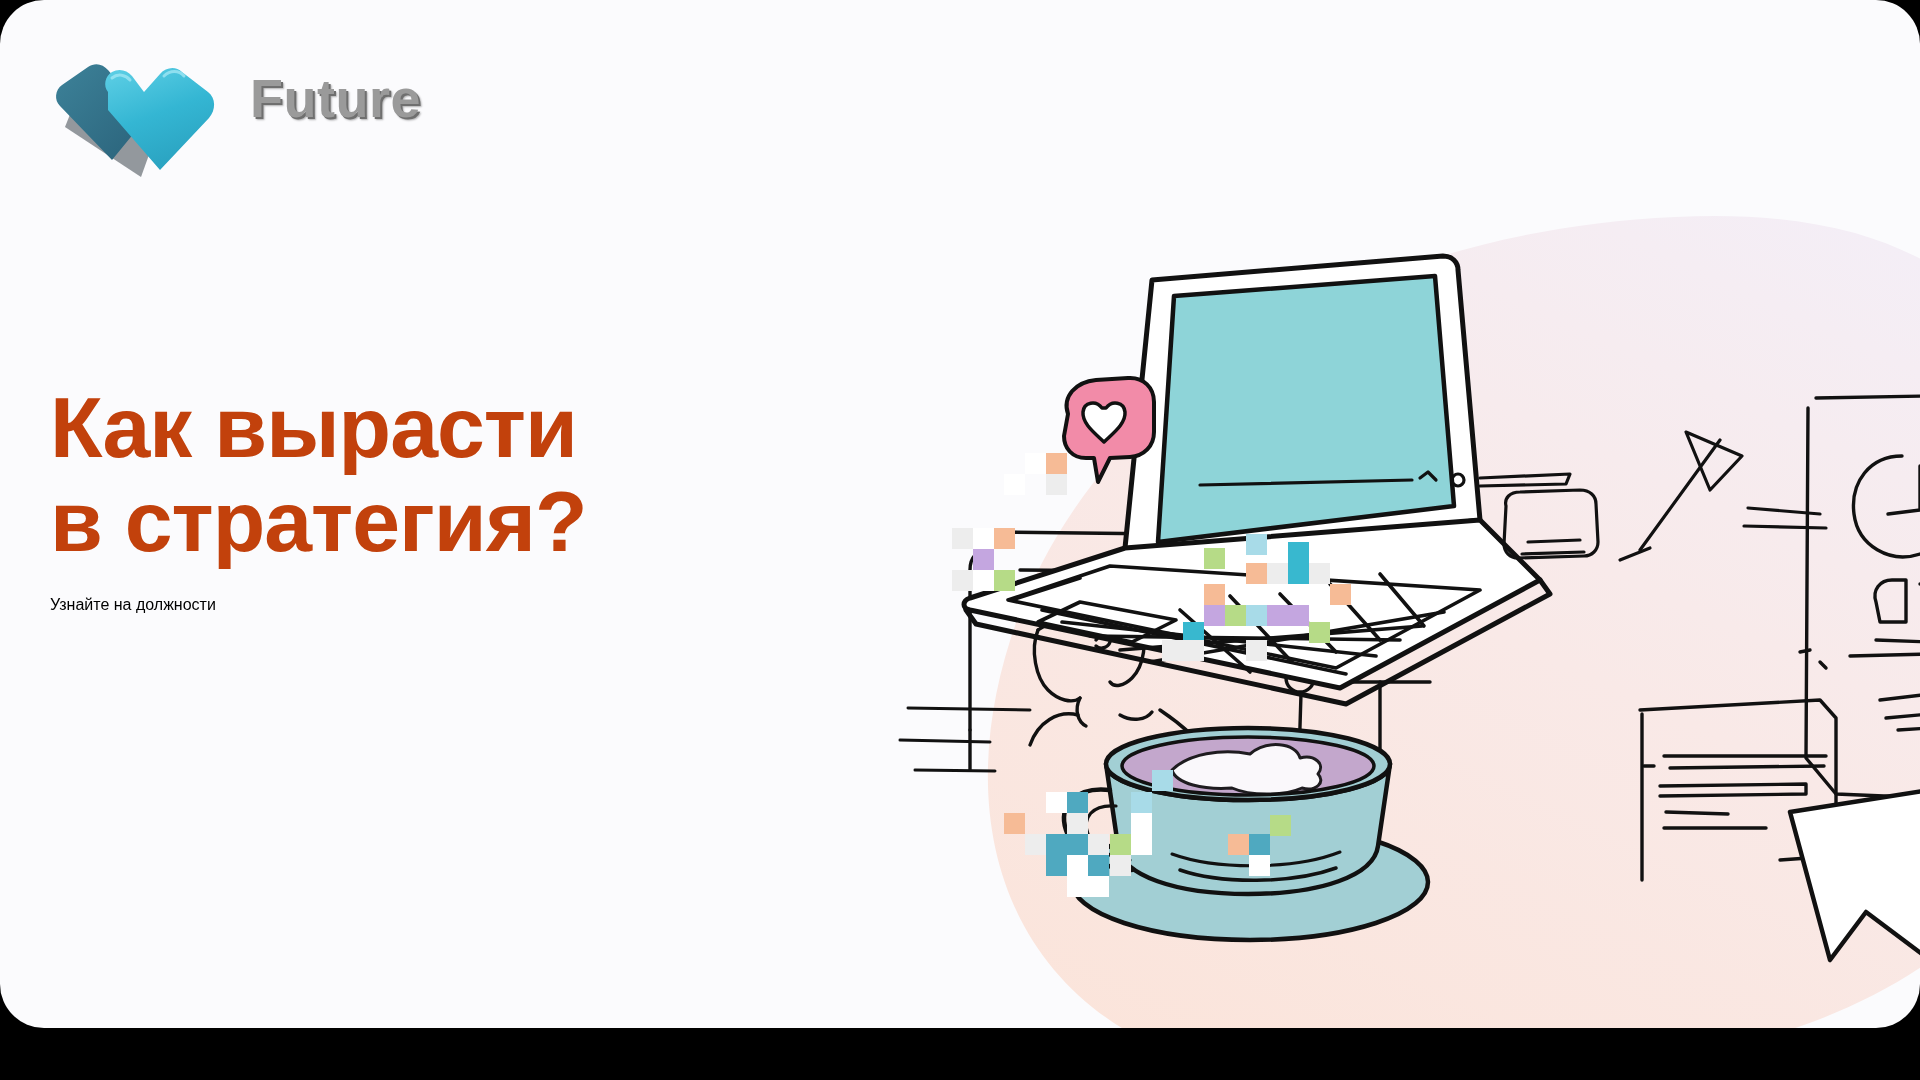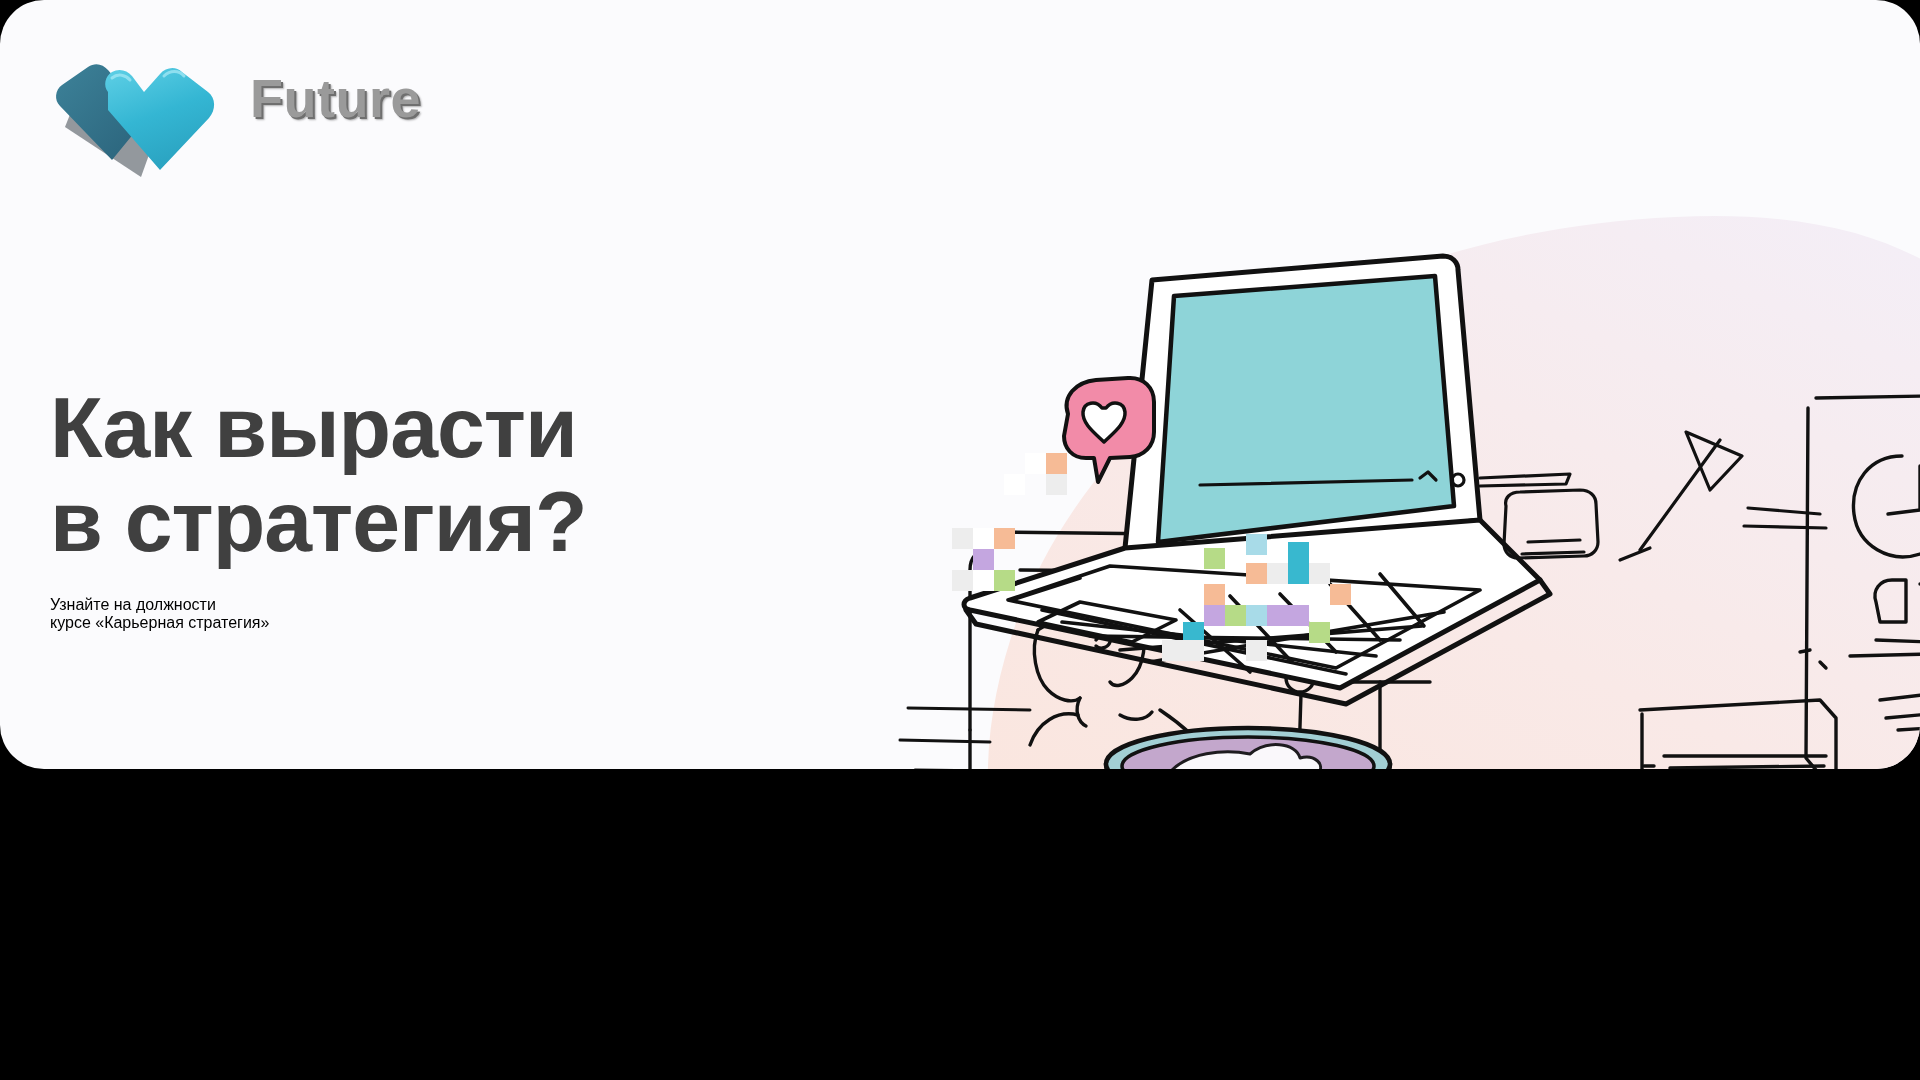--- a/index.html
+++ b/index.html
@@ -1,21 +1,21 @@
 <!DOCTYPE html>
 <html><head>
 <meta charset="utf-8">
 <style>
   html,body{margin:0;padding:0;background:#000;}
   body{
     width:1920px;height:1080px;overflow:hidden;
     font-family:"Liberation Sans","DejaVu Sans",sans-serif;
   }
   .banner{
-    position:relative;width:1920px;height:769px;
+    position:relative;width:1920px;height:1028px;
     background:#fbfbfd;border-radius:44px;overflow:hidden;
   }
 
   
   .blob-wrap{position:absolute;inset:0;overflow:hidden;pointer-events:none;}
   .blob{position:absolute;left:975px;top:215px;width:1140px;height:870px;}
 
   
   .logo{position:absolute;left:48px;top:62px;display:flex;align-items:flex-start;gap:26px;}
   .logo-mark{width:176px;height:115px;position:relative;flex:none;}
@@ -23,21 +23,21 @@
     margin-top:8px;
     font-size:54px;line-height:57px;font-weight:700;letter-spacing:.5px;
     color:#9a9a9a;
     text-shadow:2px 2px 0 #6f6f6f, 3px 3px 2px rgba(0,0,0,.30);
   }
   .logo-text div{white-space:nowrap;}
 
   
   .copy{position:absolute;left:50px;top:380px;width:880px;}
   .headline{
-    color:#404040;font-weight:700;font-size:86px;line-height:94px;
+    color:#c2410c;font-weight:700;font-size:86px;line-height:94px;
     letter-spacing:-1px;margin:0 0 28px 0;
   }
   .headline div{white-space:nowrap;}
   .subhead{
     color:#111111;font-weight:400;font-size:60px;line-height:74px;
     letter-spacing:-0.5px;margin:0;
   }
 
   
   .illus{position:absolute;left:780px;top:170px;width:1150px;height:800px;pointer-events:none;}
@@ -296,17 +296,16 @@
   </div>
 
   <div class="copy">
     <h1 class="headline">
       <div>Как вырасти</div>
       <div>в стратегия?</div>
     </h1>
     <p class="subhead">
       </p>
       <div>Узнайте на должности</div>
-      <div>курсе «Карьерная стратегия»</div>
     <p></p>
   </div>
 
 </div>
 
 </body></html>

